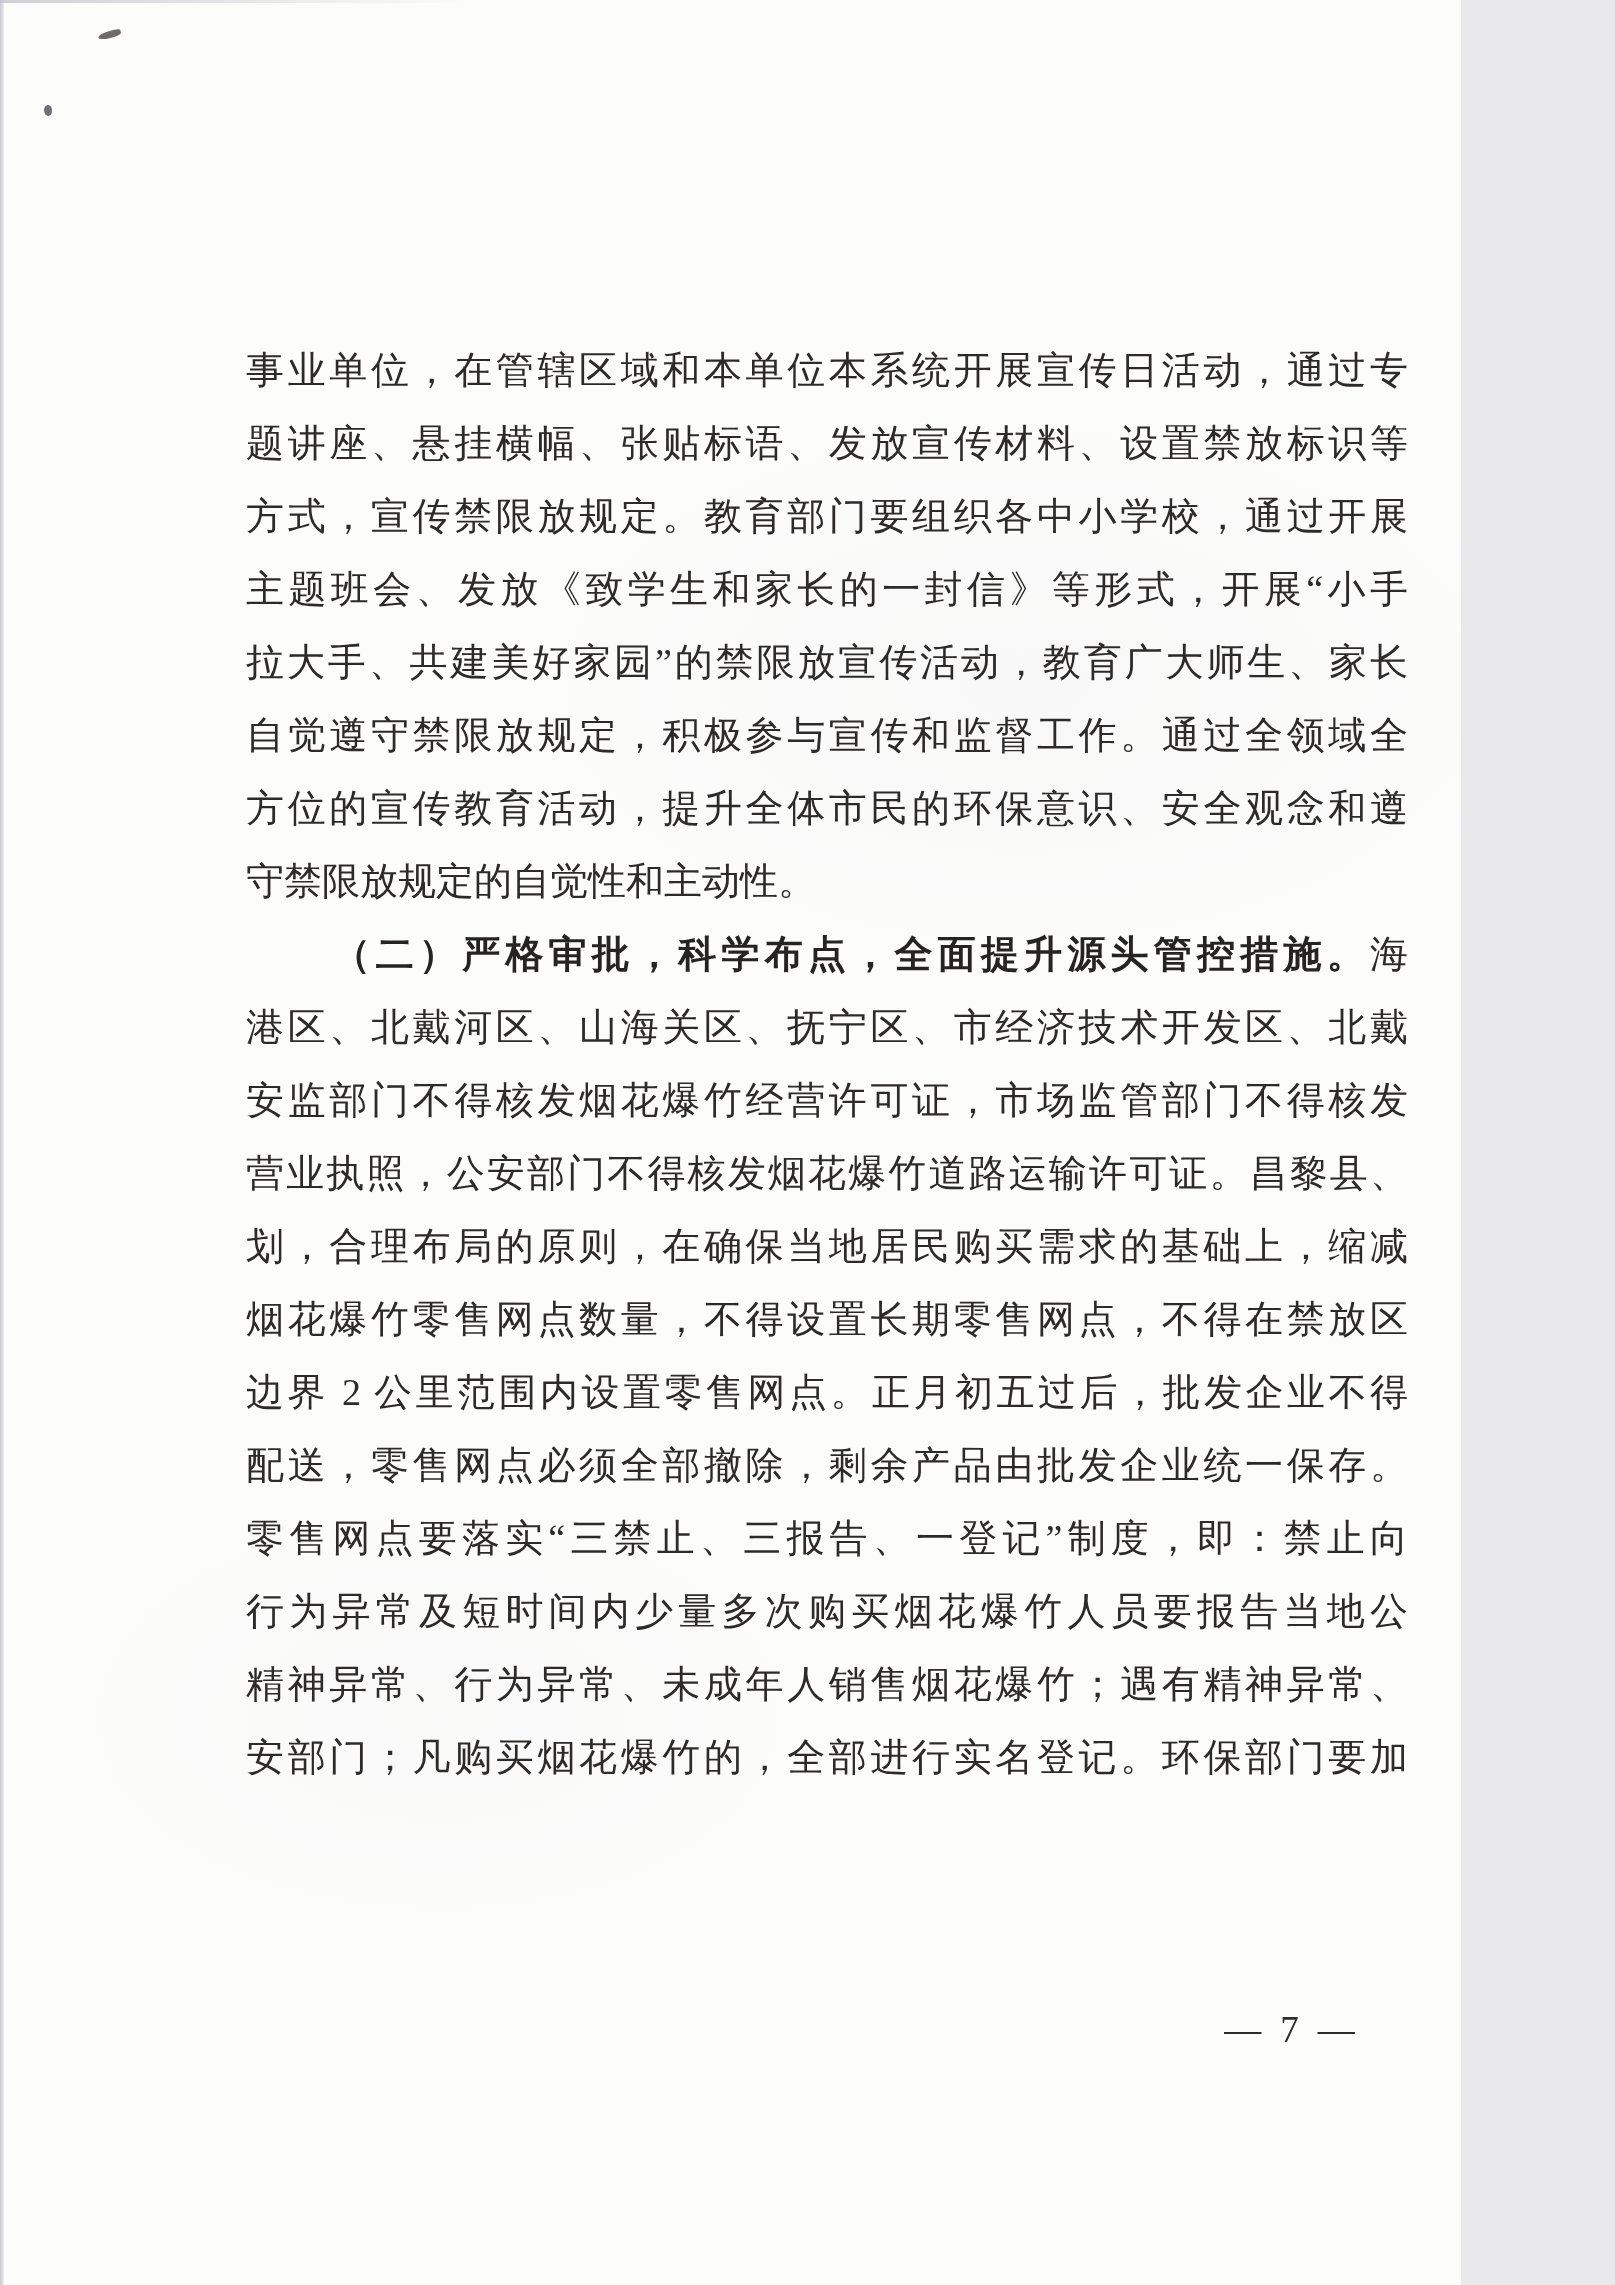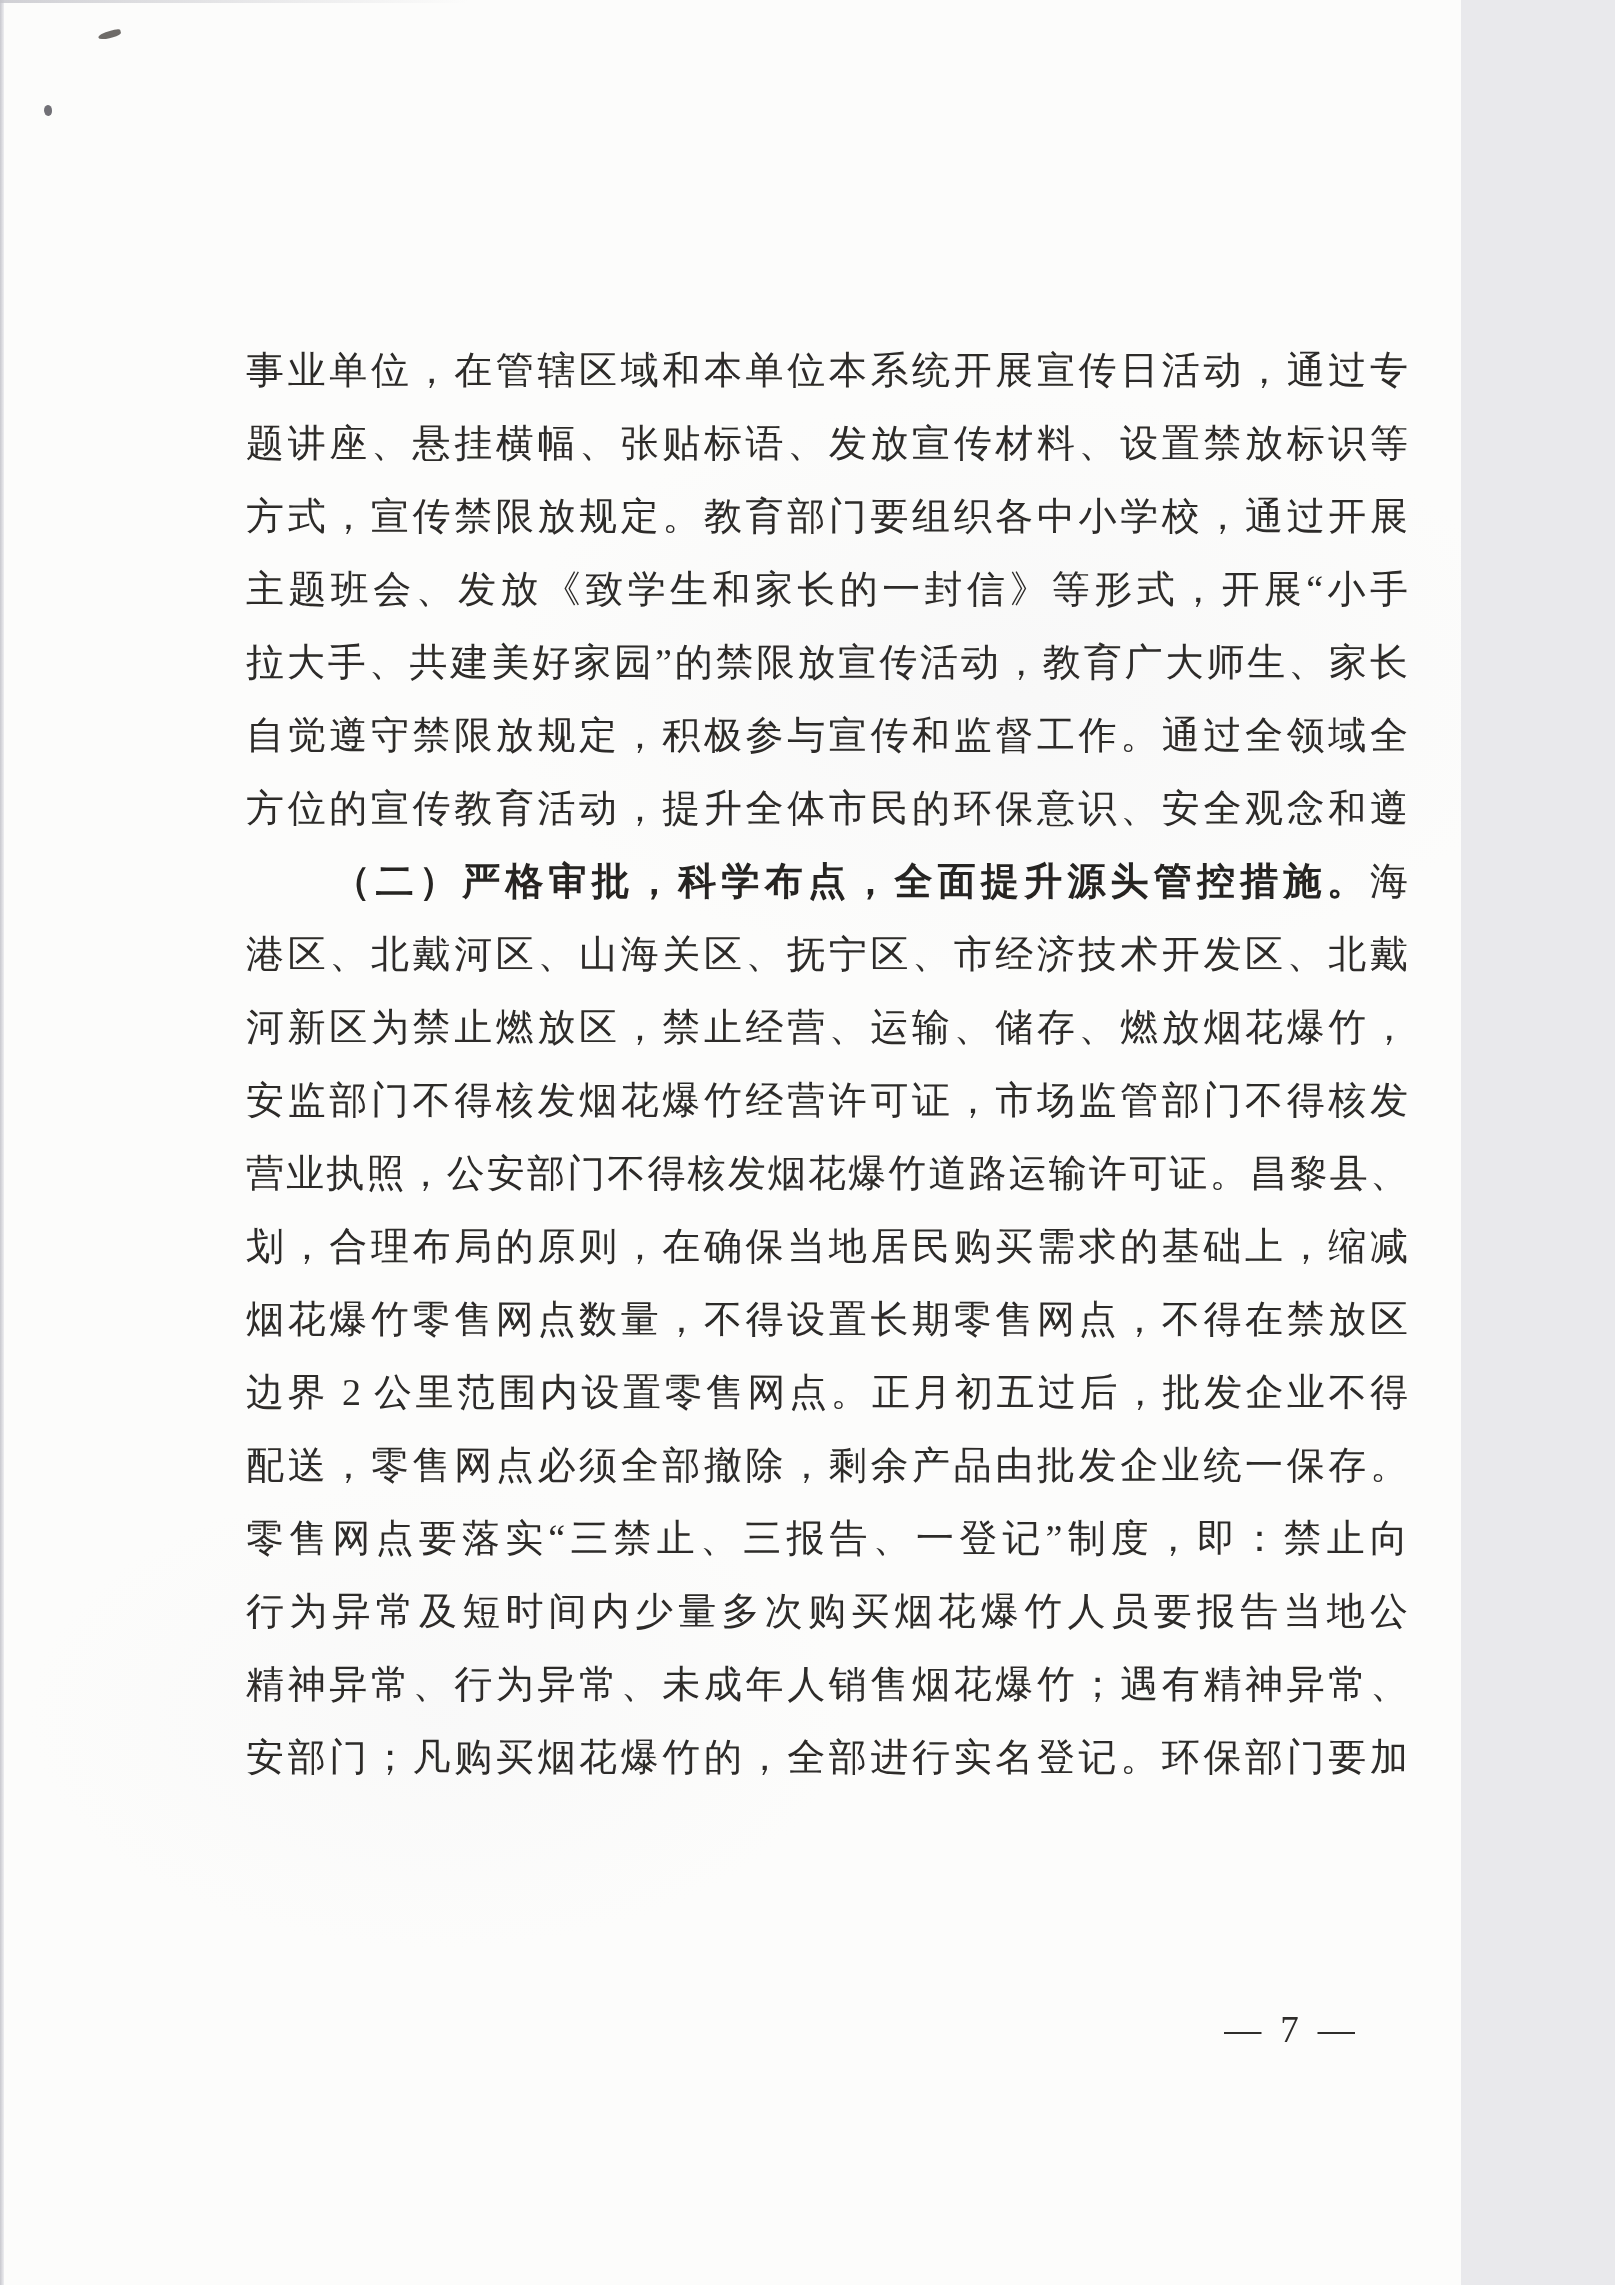--- a/index.html
+++ b/index.html
@@ -103,23 +103,23 @@
   <div class="speck-dot"></div>
 
   <div class="textblock">
     <div class="line">事业单位，在管辖区域和本单位本系统开展宣传日活动，通过专</div>
     <div class="line">题讲座、悬挂横幅、张贴标语、发放宣传材料、设置禁放标识等</div>
     <div class="line">方式，宣传禁限放规定。教育部门要组织各中小学校，通过开展</div>
     <div class="line">主题班会、发放《致学生和家长的一封信》等形式，开展“小手</div>
     <div class="line">拉大手、共建美好家园”的禁限放宣传活动，教育广大师生、家长</div>
     <div class="line">自觉遵守禁限放规定，积极参与宣传和监督工作。通过全领域全</div>
     <div class="line">方位的宣传教育活动，提升全体市民的环保意识、安全观念和遵</div>
+    <div class="line para-last">守禁限放规定的自觉性和主动性。</div>
     <div class="line"><span class="head">　　（二）严格审批，科学布点，全面提升源头管控措施。</span><span>海</span></div>
     <div class="line">港区、北戴河区、山海关区、抚宁区、市经济技术开发区、北戴</div>
-    <div class="line">河新区为禁止燃放区，禁止经营、运输、储存、燃放烟花爆竹，</div>
     <div class="line">安监部门不得核发烟花爆竹经营许可证，市场监管部门不得核发</div>
     <div class="line">营业执照，公安部门不得核发烟花爆竹道路运输许可证。昌黎县、</div>
     <div class="line">划，合理布局的原则，在确保当地居民购买需求的基础上，缩减</div>
     <div class="line">烟花爆竹零售网点数量，不得设置长期零售网点，不得在禁放区</div>
     <div class="line">边界 2 公里范围内设置零售网点。正月初五过后，批发企业不得</div>
     <div class="line">配送，零售网点必须全部撤除，剩余产品由批发企业统一保存。</div>
     <div class="line">零售网点要落实“三禁止、三报告、一登记”制度，即：禁止向</div>
     <div class="line">行为异常及短时间内少量多次购买烟花爆竹人员要报告当地公</div>
     <div class="line">精神异常、行为异常、未成年人销售烟花爆竹；遇有精神异常、</div>
     <div class="line">安部门；凡购买烟花爆竹的，全部进行实名登记。环保部门要加</div>

